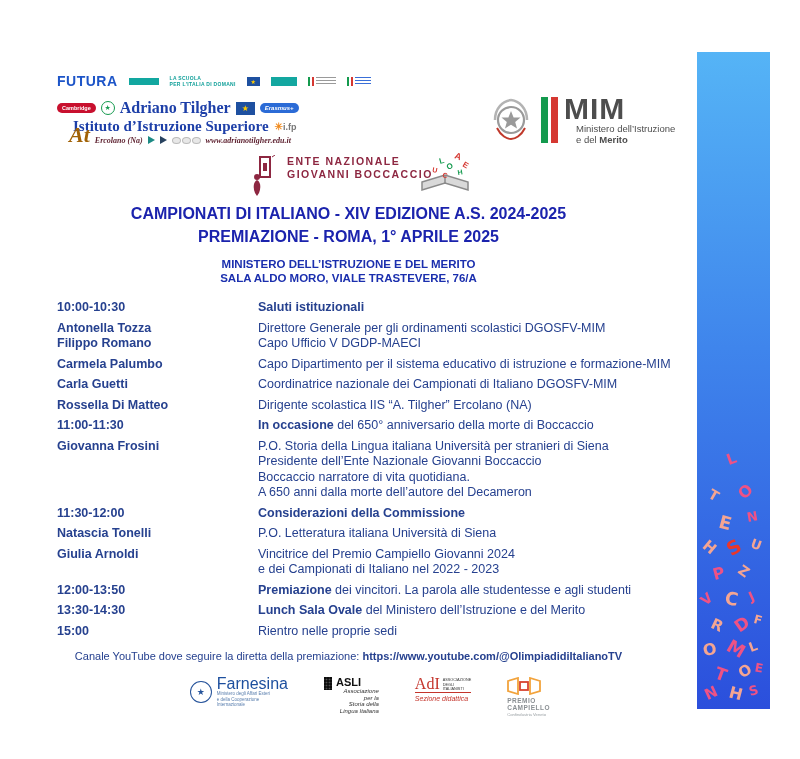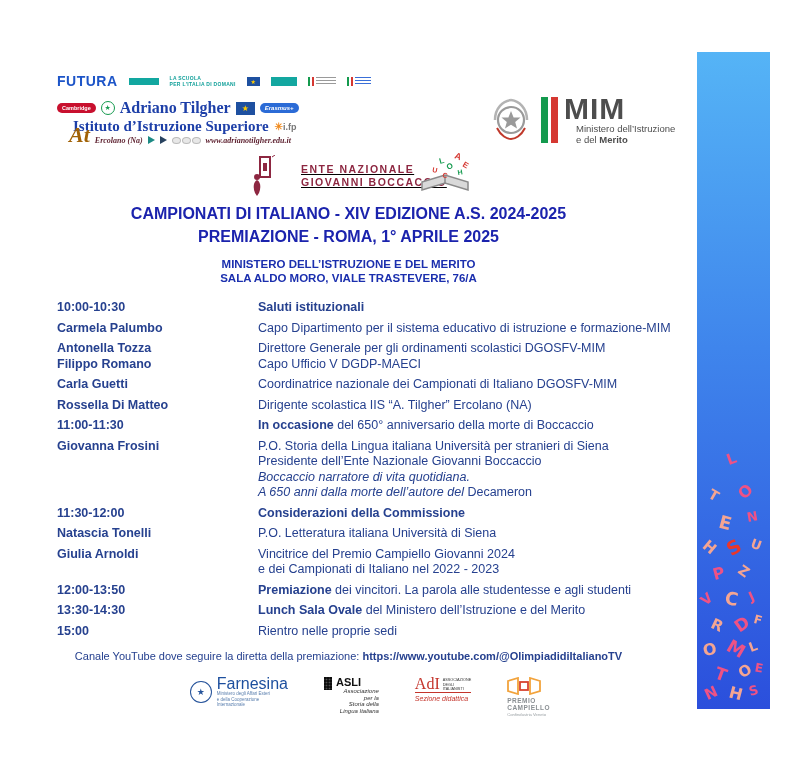--- a/index.html
+++ b/index.html
@@ -55,40 +55,40 @@
   .mim-bars{display:flex;gap:3px;}
   .mim-bar{width:7px;height:46px;}
   .mim-bar.green{background:#149a4e;}
   .mim-bar.red{background:#d53832;}
   .mim-text{display:flex;flex-direction:column;}
   .mim-acronym{font-size:30px;font-weight:bold;color:#4d4d4d;line-height:28px;letter-spacing:1px;}
   .mim-sub{font-size:9.5px;color:#4d4d4d;line-height:11px;padding-left:12px;}
   .mim-sub .bold{font-weight:bold;}
 
   
-  .bocc{left:250px;top:155px;display:flex;align-items:center;gap:25px;text-decoration:underline;}
+  .bocc{left:250px;top:155px;display:flex;gap:11px;}
   .bocc-text{display:flex;flex-direction:column;line-height:13px;}
   .bocc-text span{font-size:10.5px;font-weight:bold;color:#8d2741;letter-spacing:1.5px;}
   .booklogo{left:418px;top:148px;}
 
   
   .title1{top:205px;left:0;width:697px;text-align:center;font-size:16px;font-weight:bold;color:#1b23ad;}
   .title2{top:228px;left:0;width:697px;text-align:center;font-size:16px;font-weight:bold;color:#1b23ad;}
   .venue1{top:258px;left:0;width:697px;text-align:center;font-size:11.5px;font-weight:bold;color:#1b2fae;}
   .venue2{top:272px;left:0;width:697px;text-align:center;font-size:11.5px;font-weight:bold;color:#1b2fae;}
 
   
   .schedule{left:57px;top:298px;width:635px;color:#26418f;font-size:12.5px;}
   .sched-row{display:flex;margin-bottom:5px;}
   .sched-row.timerow{margin-top:2px;}
   .sched-left{width:201px;font-weight:bold;line-height:15.5px;flex-shrink:0;}
   .sched-right{flex:1;line-height:15.5px;}
   .sched-line{white-space:nowrap;}
   .sched-line .b{font-weight:bold;}
-  .sched-line .i{font-style:italic;}
+  .sched-line .i{}
 
   
   .ytline{top:650px;left:0;width:697px;text-align:center;font-size:11px;color:#26418f;}
   .ytline .url{font-weight:bold;}
   .logos-row{top:677px;left:190px;width:360px;display:flex;align-items:flex-start;gap:36px;}
   .farnesina{display:flex;align-items:center;gap:5px;}
   .farn-emblem{width:20px;height:20px;border-radius:50%;border:1.5px solid #27549b;color:#27549b;
                font-size:9px;display:flex;align-items:center;justify-content:center;}
   .farn-name{font-size:16px;color:#1d4f9e;line-height:14px;}
   .farn-sub{font-size:4.5px;color:#5a7fae;line-height:5.5px;}
@@ -214,34 +214,34 @@
     <div class="sched-row timerow">
       <div class="sched-left">
         <div>10:00-10:30</div>
       </div>
       <div class="sched-right">
         <div class="sched-line"><span class="b">Saluti istituzionali</span></div>
       </div>
     </div>
     <div class="sched-row">
       <div class="sched-left">
-        <div>Carmela Palumbo</div>
-      </div>
-      <div class="sched-right">
-        <div class="sched-line"><span>Capo Dipartimento per il sistema educativo di istruzione e formazione-MIM</span></div>
-      </div>
-    </div>
-    <div class="sched-row">
-      <div class="sched-left">
         <div>Antonella Tozza</div>
         <div>Filippo Romano</div>
       </div>
       <div class="sched-right">
         <div class="sched-line"><span>Direttore Generale per gli ordinamenti scolastici DGOSFV-MIM</span></div>
         <div class="sched-line"><span>Capo Ufficio V DGDP-MAECI</span></div>
+      </div>
+    </div>
+    <div class="sched-row">
+      <div class="sched-left">
+        <div>Carmela Palumbo</div>
+      </div>
+      <div class="sched-right">
+        <div class="sched-line"><span>Capo Dipartimento per il sistema educativo di istruzione e formazione-MIM</span></div>
       </div>
     </div>
     <div class="sched-row">
       <div class="sched-left">
         <div>Carla Guetti</div>
       </div>
       <div class="sched-right">
         <div class="sched-line"><span>Coordinatrice nazionale dei Campionati di Italiano DGOSFV-MIM</span></div>
       </div>
     </div>

